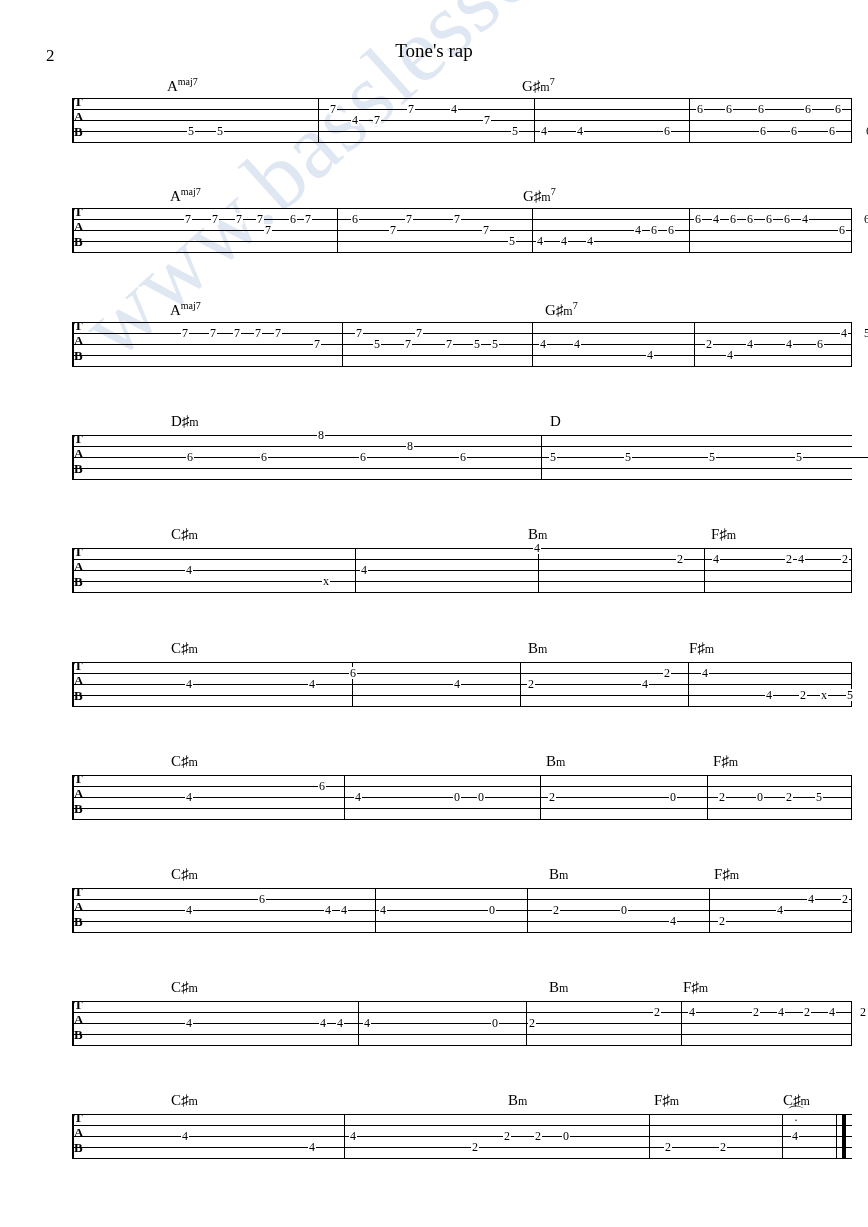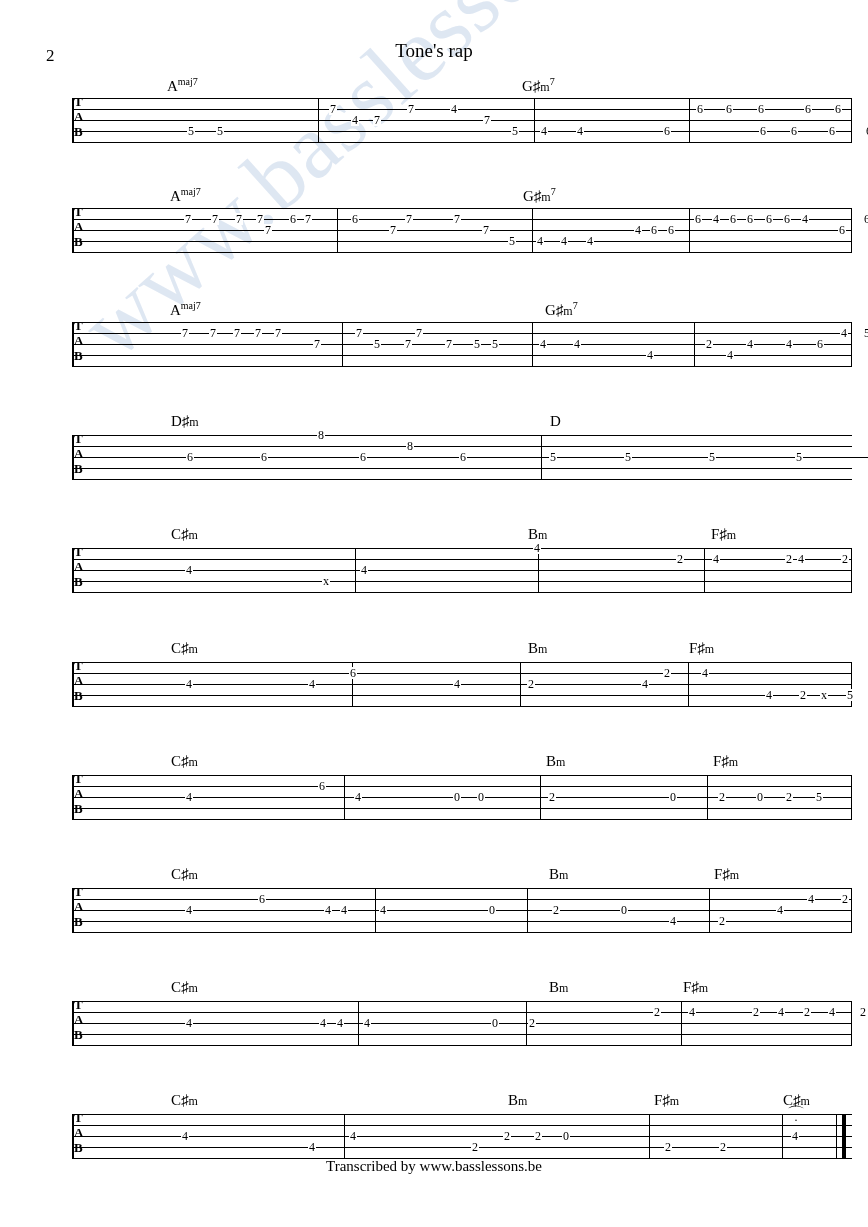--- a/index.html
+++ b/index.html
@@ -182,21 +182,20 @@
 <body>
 
 <div class="page">
 
   <div class="watermark">
     <div class="watermark-text">www.basslessons.be</div>
   </div>
 
   <div class="page-number">2</div>
   <div class="doc-title">Tone's rap</div>
-  <div class="footer">Transcribed by www.basslessons.be</div>
 
   <div id="systems-host">
       <div class="system" style="top: 98px;">
         <div class="staff">
           <div class="line l0"></div>
           <div class="line l1"></div>
           <div class="line l2"></div>
           <div class="line l3"></div>
           <div class="line l4"></div>
           <div class="staff-start"></div>

